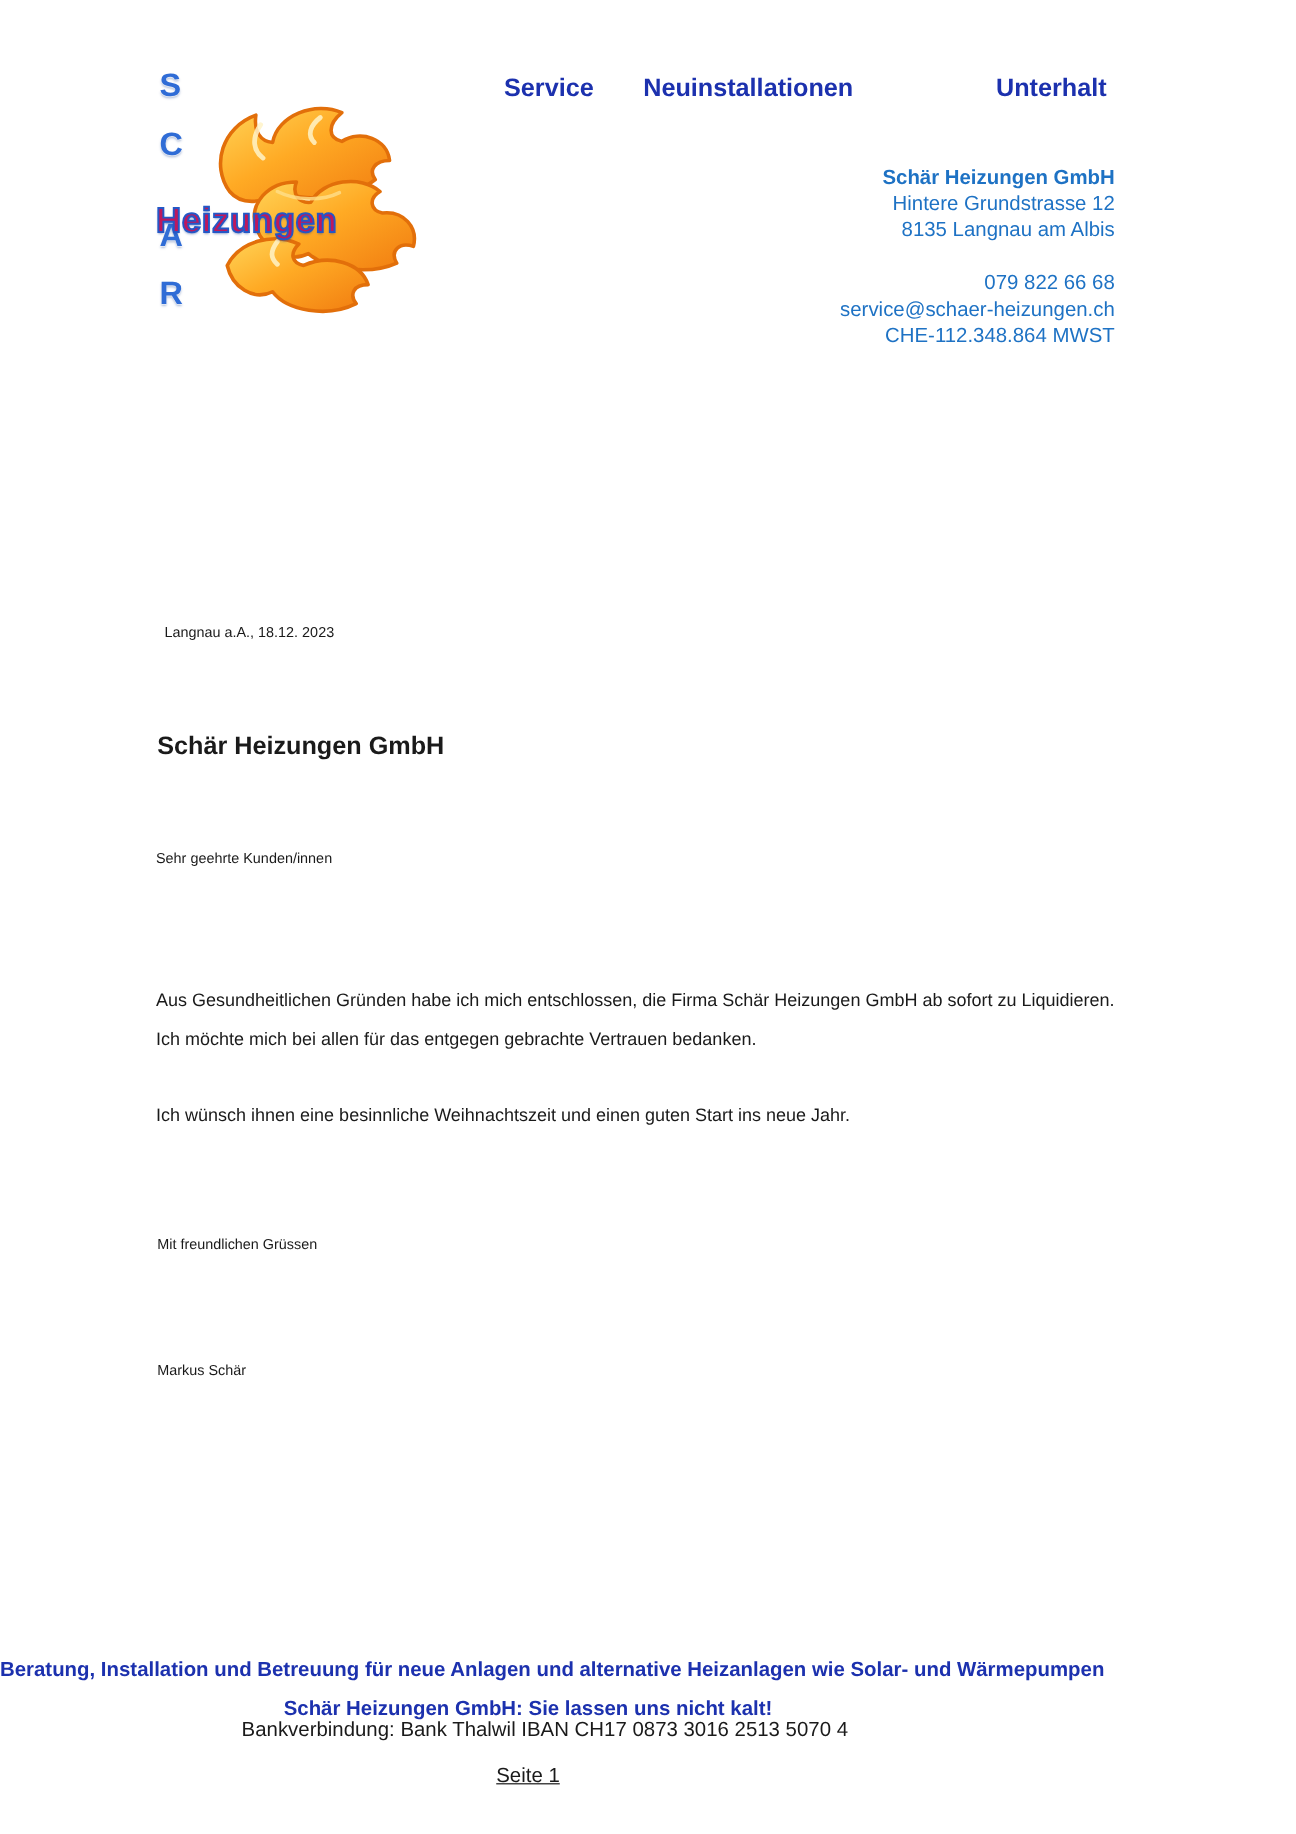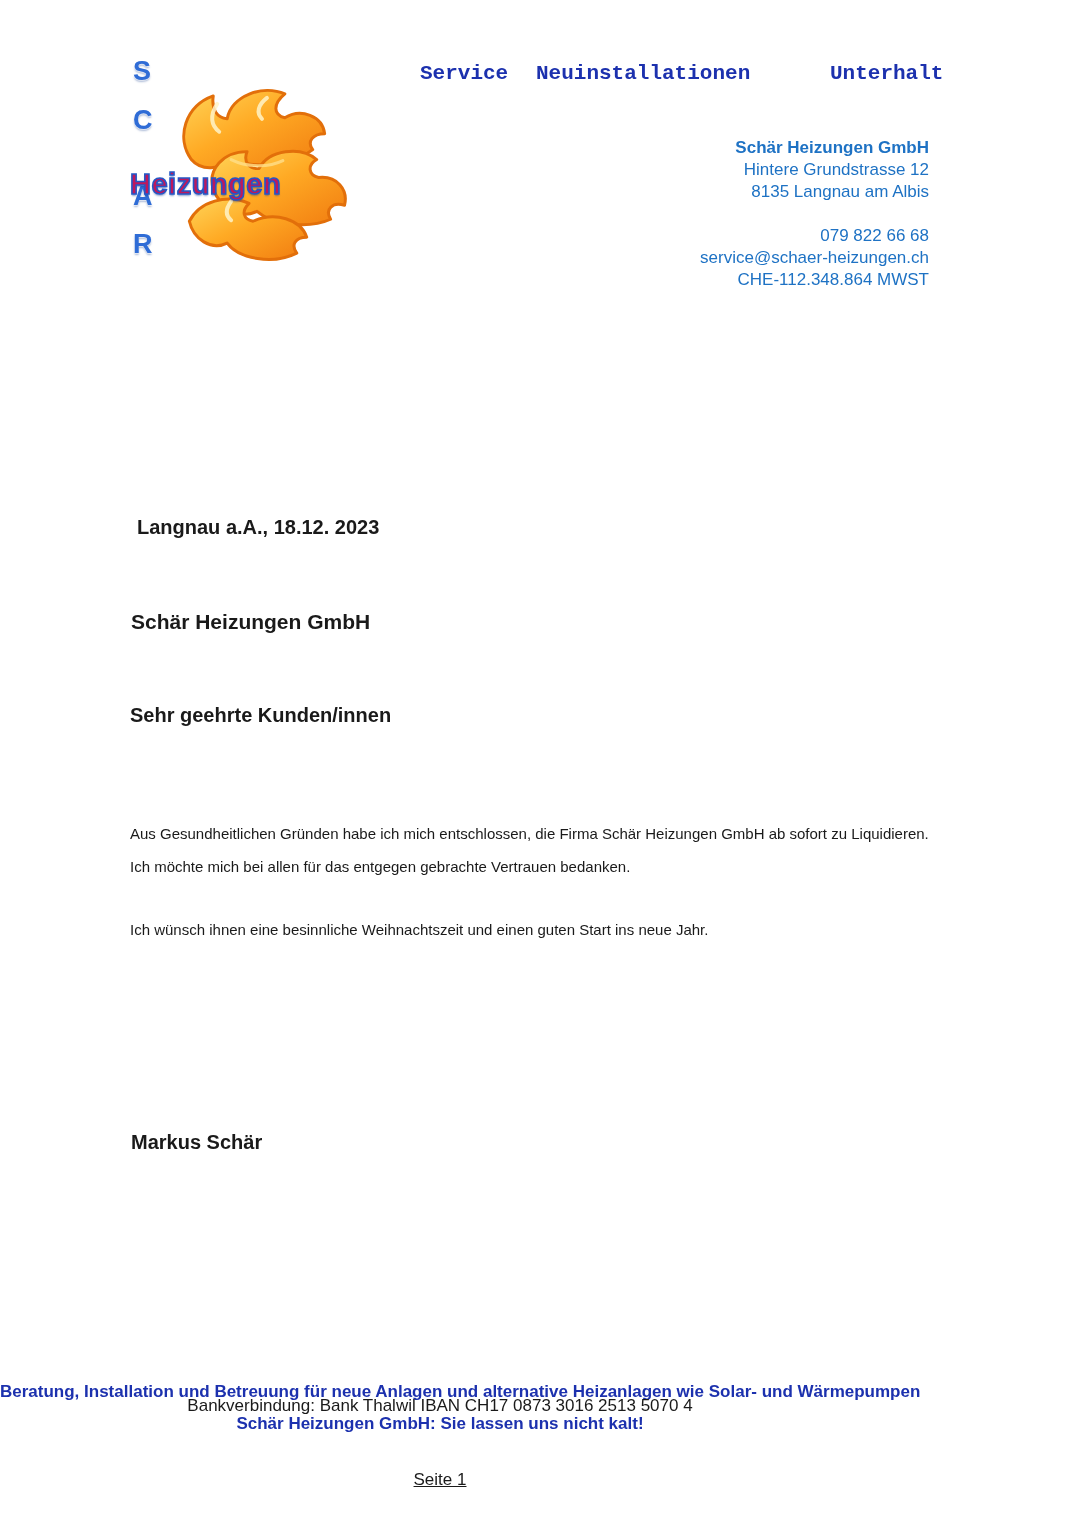--- a/index.html
+++ b/index.html
@@ -19,21 +19,20 @@
     color:var(--text-color);
     overflow:hidden;
   }
 
   
   .nav-item{
     position:absolute;top:62px;
     font-size:21px;font-weight:bold;
     color:var(--nav-blue);
     white-space:nowrap;
-    font-family:Liberation Mono, monospace;
   }
   .nav-service{left:420px;}
   .nav-neuinstallationen{left:536px;}
   .nav-unterhalt{left:830px;}
 
   .addr{
     position:absolute;top:137px;right:151px;
     text-align:right;
     color:var(--address-blue);
     font-size:17px;line-height:22px;
@@ -61,21 +60,21 @@
     color:#be185d;
     -webkit-text-stroke:1.6px #2457c6;
     text-shadow:0 2px 2px rgba(20,60,150,.45);
     letter-spacing:.5px;
     white-space:nowrap;
     z-index:2;
     margin-top:22px;
   }
 
   
-  .bodytext{position:absolute;font-size:20px;line-height:32px;white-space:nowrap;font-weight:bold;}
+  .bodytext{position:absolute;font-size:12px;line-height:32px;white-space:nowrap;}
   .dateline{left:137px;top:511px;}
   .company-heading{left:131px;top:606px;font-weight:bold;font-size:21px;}
   .sal1{left:130px;top:699px;}
   .sal2{left:130px;top:751px;}
   .para{
     position:absolute;left:130px;width:800px;
     font-size:15px;line-height:32.5px;
   }
   .para1{top:818px;}
   .para2{top:914px;}
@@ -83,21 +82,21 @@
   .signature{left:131px;top:1126px;}
 
   
   .footer-line{
     position:absolute;left:0;width:880px;
     text-align:center;font-size:17px;
     white-space:nowrap;
   }
   .f-tag1{top:1382px;font-weight:bold;color:var(--footer-blue);}
   .f-tag2{top:1414px;font-weight:bold;color:var(--footer-blue);}
-  .f-bank{top:1396px;color:var(--text-color);}
+  .f-bank{top:1432px;color:var(--text-color);margin-left:14px;}
   .f-page{top:1470px;color:var(--text-color);text-decoration:underline;}
 </style>
 </head>
 <body>
 
 <div class="page">
 
   <div class="logo">
     <svg viewBox="0 0 190 185" aria-hidden="true">
       <defs>
@@ -134,20 +133,21 @@
     <div>079 822 66 68</div>
     <div>service@schaer-heizungen.ch</div>
     <div>CHE-112.348.864 MWST</div>
   </div>
 
   <div class="bodytext dateline">Langnau a.A., 18.12. 2023</div>
   <div class="bodytext company-heading">Schär Heizungen GmbH</div>
   <div class="bodytext sal1">Sehr geehrte Kunden/innen</div>
   <div class="para para1">Aus Gesundheitlichen Gründen habe ich mich entschlossen, die Firma Schär Heizungen GmbH ab sofort zu Liquidieren. Ich möchte mich bei allen für das entgegen gebrachte Vertrauen bedanken.</div>
   <div class="para para2">Ich wünsch ihnen eine besinnliche Weihnachtszeit und einen guten Start ins neue Jahr.</div>
+  <div class="bodytext closing">Mit freundlichen Grüssen</div>
   <div class="bodytext signature">Markus Schär</div>
 
   <div class="footer-line f-tag1">Beratung, Installation und Betreuung für neue Anlagen und alternative Heizanlagen wie Solar- und Wärmepumpen</div>
   <div class="footer-line f-tag2">Schär Heizungen GmbH: Sie lassen uns nicht kalt!</div>
   <div class="footer-line f-bank">Bankverbindung: Bank Thalwil IBAN CH17 0873 3016 2513 5070 4</div>
   <div class="footer-line f-page">Seite 1</div>
 
 </div>
 
 </body></html>

